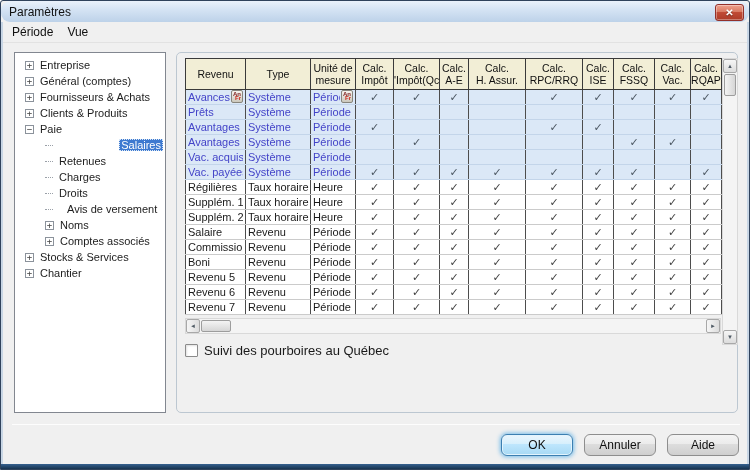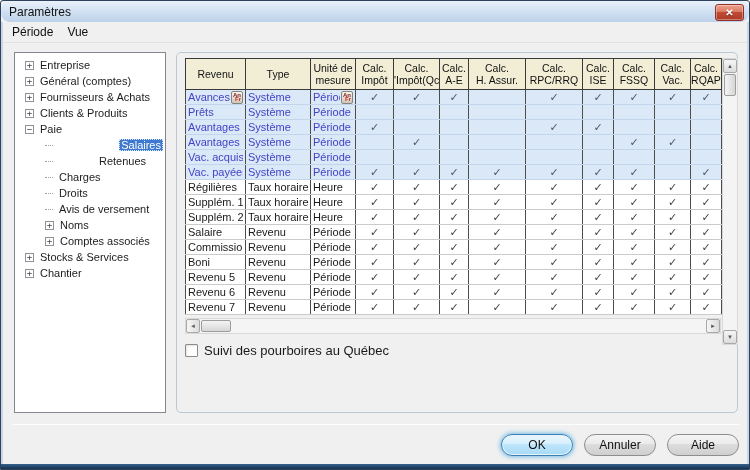--- a/index.html
+++ b/index.html
@@ -45,21 +45,21 @@
   table.grid th{background:var(--header-bg,#f2eed6);border:1px solid #3a3a3a;font-weight:normal;
                 font-size:10.5px;line-height:1.18;white-space:pre-line;text-align:center;
                 padding:2px 0;height:31px;color:#111;overflow:hidden;}
   table.grid td{height:14px;font-size:11px;line-height:14px;padding:0 2px;white-space:nowrap;
                 overflow:hidden;border-left:1px solid #4d4d4d;border-right:1px solid #4d4d4d;
                 border-bottom:1px solid #cbcbcb;color:#1a1a1a;}
   table.grid td.check{text-align:center;color:#3f3f3f;font-size:11px;padding:0;}
   tr.system td{background:var(--system-row-bg,#dbe8f7);color:var(--system-row-text,#4343c8);
                border-bottom-color:#c3d5ea;}
   tr.system td.check{color:#4a5560;}
-  .cellflex{display:flex;align-items:flex-end;height:14px;}
+  .cellflex{display:flex;align-items:flex-start;height:14px;}
   .celltxt{flex:1;overflow:hidden;white-space:nowrap;}
   .langicon{position:relative;width:12px;height:13px;flex:0 0 12px;display:block;margin-left:1px;
             background:linear-gradient(180deg,#f6f4ee,#ccc8bc);border:1px solid #87857c;border-radius:2px;}
   .langicon i{position:absolute;top:0;left:1px;font-size:6px;line-height:6px;color:#7e1d1d;
               font-style:normal;font-weight:bold;}
   .langicon b{position:absolute;bottom:1px;right:1px;font-size:6px;line-height:6px;color:#cd2a1c;
               font-weight:bold;}
 
   
   .vscroll{position:absolute;left:537px;top:0;width:16px;height:287px;background:#f4f4f4;
@@ -79,21 +79,21 @@
   
   .checkbox-row{display:flex;align-items:center;margin-top:9px;}
   .checkbox{width:13px;height:13px;background:#fff;border:1px solid #8b8b8b;border-radius:1px;
             box-shadow:inset 1px 1px 2px rgba(0,0,0,.12);}
   .cb-label{font-size:13px;color:#1a1a1a;margin-left:6px;}
 
   
   .divider{position:absolute;left:9px;right:7px;top:381px;height:1px;background:#d7d7d7;
            border-bottom:1px solid #fdfdfd;}
   .btn{position:absolute;top:391px;width:72px;height:22px;font-family:"Liberation Sans",sans-serif;
-       font-size:12px;color:#111;border:1px solid #8e8e8e;border-radius:11px;
+       font-size:12px;color:#111;border:1px solid #8e8e8e;border-radius:6px;
        background:linear-gradient(180deg,#f4f4f4,#ebebeb 45%,#dddddd 46%,#cfcfcf);padding:0;}
   .btn.default{left:498px;border-color:#3c7fb1;
        background:linear-gradient(180deg,#ebf6fd,#d6effc 45%,#bee6fd 46%,#a7d9f4);
        box-shadow:0 0 4px 1px #74bbe8, inset 0 0 0 1px #e3f4fd;}
   .btn.cancel{left:581px;}
   .btn.help{left:664px;}
 </style>
 </head>
 <body>
 
@@ -129,33 +129,33 @@
             <span class="tree-label">Clients &amp; Produits</span>
           </div>
           <div class="tree-row" style="padding-left: 6px;">
             <span class="tree-box">−</span>
             <span class="tree-label">Paie</span>
           </div>
           <div class="tree-row" style="padding-left: 26px; justify-content: space-between;">
             <span class="tree-dash"></span>
             <span class="tree-label selected">Salaires</span>
           </div>
-          <div class="tree-row" style="padding-left: 26px; gap: 40px;">
+          <div class="tree-row" style="padding-left: 26px;">
             <span class="tree-dash"></span>
             <span class="tree-label">Retenues</span>
           </div>
           <div class="tree-row" style="padding-left: 26px;">
             <span class="tree-dash"></span>
             <span class="tree-label">Charges</span>
           </div>
           <div class="tree-row" style="padding-left: 26px;">
             <span class="tree-dash"></span>
             <span class="tree-label">Droits</span>
           </div>
-          <div class="tree-row" style="padding-left: 26px;">
+          <div class="tree-row" style="padding-left: 26px; gap: 8px;">
             <span class="tree-dash"></span>
             <span class="tree-label">Avis de versement</span>
           </div>
           <div class="tree-row" style="padding-left: 26px;">
             <span class="tree-box">+</span>
             <span class="tree-label">Noms</span>
           </div>
           <div class="tree-row" style="padding-left: 26px;">
             <span class="tree-box">+</span>
             <span class="tree-label">Comptes associés</span>

